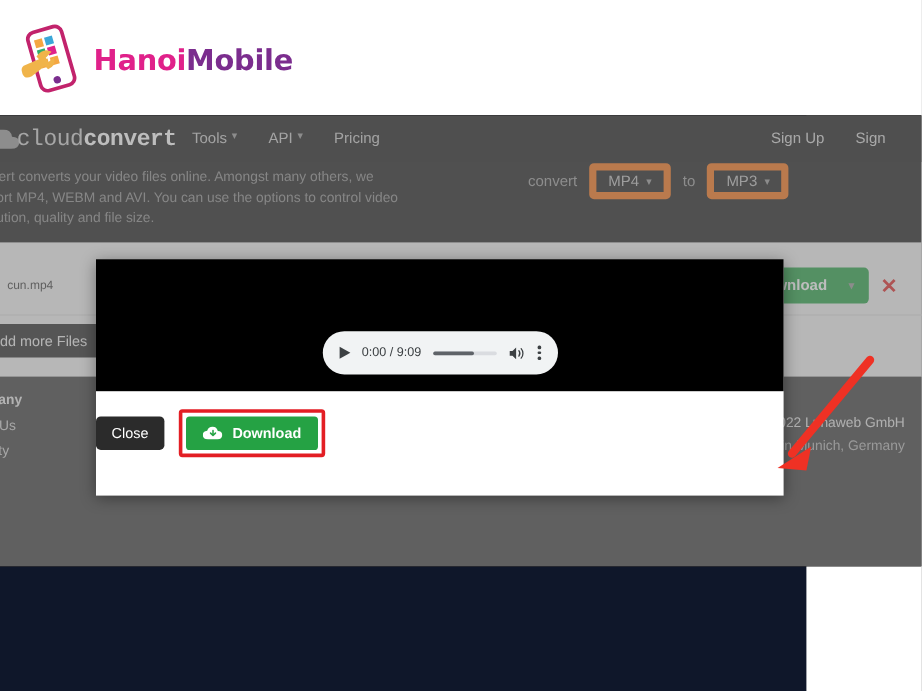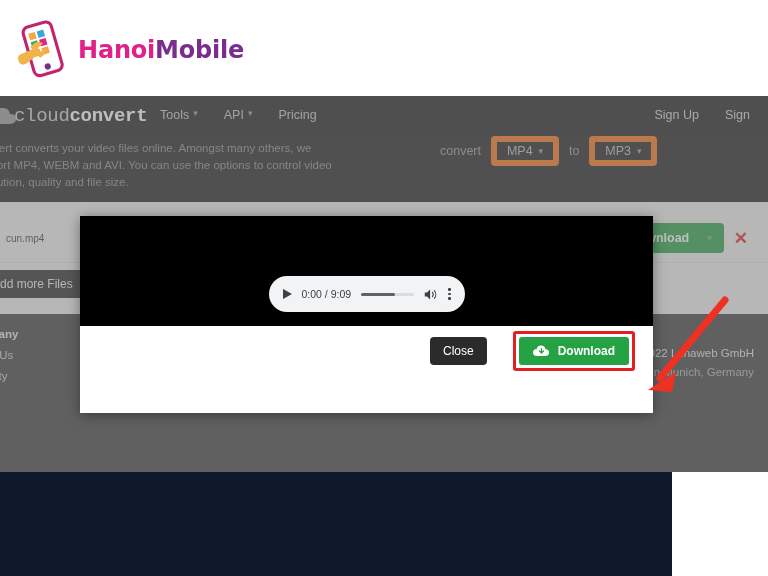--- a/index.html
+++ b/index.html
@@ -46,21 +46,21 @@
     position:absolute; left:14px; top:9px;
     font-size:19px; color:#cfcfcf; letter-spacing:-0.3px;
     font-family:Liberation Mono, monospace;
   }
   .nav-logo b { color:#ffffff; font-weight:bold; }
   .nav-links { position:absolute; left:160px; top:12px; display:flex; gap:26px; }
   .nav-link {
     font-size:12.5px; color:#c8c8c8; display:flex; gap:4px;
   }
   .caret { font-size:9px; color:#9a9a9a; }
-  .nav-right { position:absolute; right:18px; top:12px; display:flex; gap:26px; }
+  .nav-right { position:absolute; right:30px; top:12px; display:flex; gap:26px; }
   .nav-right .nav-link { color:#d4d4d4; }
 
   
   .hero-text {
     position:absolute; left:-28px; top:44px; width:380px;
     font-size:11.5px; line-height:17px; color:#8d8d8d;
   }
   .convert-row {
     position:absolute; left:440px; top:40px;
     display:flex; align-items:center; gap:10px;
@@ -146,22 +146,22 @@
   .p-play { width:0;height:0;border-left:9px solid #3c4043;
             border-top:5.5px solid transparent;border-bottom:5.5px solid transparent; }
   .p-time { font-size:10.5px; color:#3c4043; font-family:"Liberation Sans", sans-serif; white-space:nowrap;}
   .p-bar { position:relative; width:58px; height:3px; background:#dadce0; border-radius:2px; }
   .p-bar i { position:absolute; left:0; top:0; height:3px; width:63%; background:#5f6368; border-radius:2px; }
   .p-vol { width:15px; height:13px; }
   .p-dots { display:flex; flex-direction:column; gap:2px; }
   .p-dots span { width:2.5px; height:2.5px; background:#3c4043; border-radius:50%; }
 
   .modal-foot {
-    height:49px; display:flex; align-items:center; justify-content:flex-end;
-    gap:26px; padding:0 18px 0 0;
+    height:49px; display:flex; align-items:center; 
+    gap:12px; padding:0 18px 0 0;margin-top:10px;
   }
   .btn-close {
     background:#2b2b2b; color:#ffffff; font-size:12px;
     height:28px; border-radius:4px; display:flex; align-items:center; padding:0 13px;
   }
   .dl-highlight {
     border:3px solid #e31e24; padding:3px; border-radius:3px; background:#ffffff;
   }
   .btn-download {
     background:#25a244; color:#ffffff; font-size:12px; font-weight:bold;

